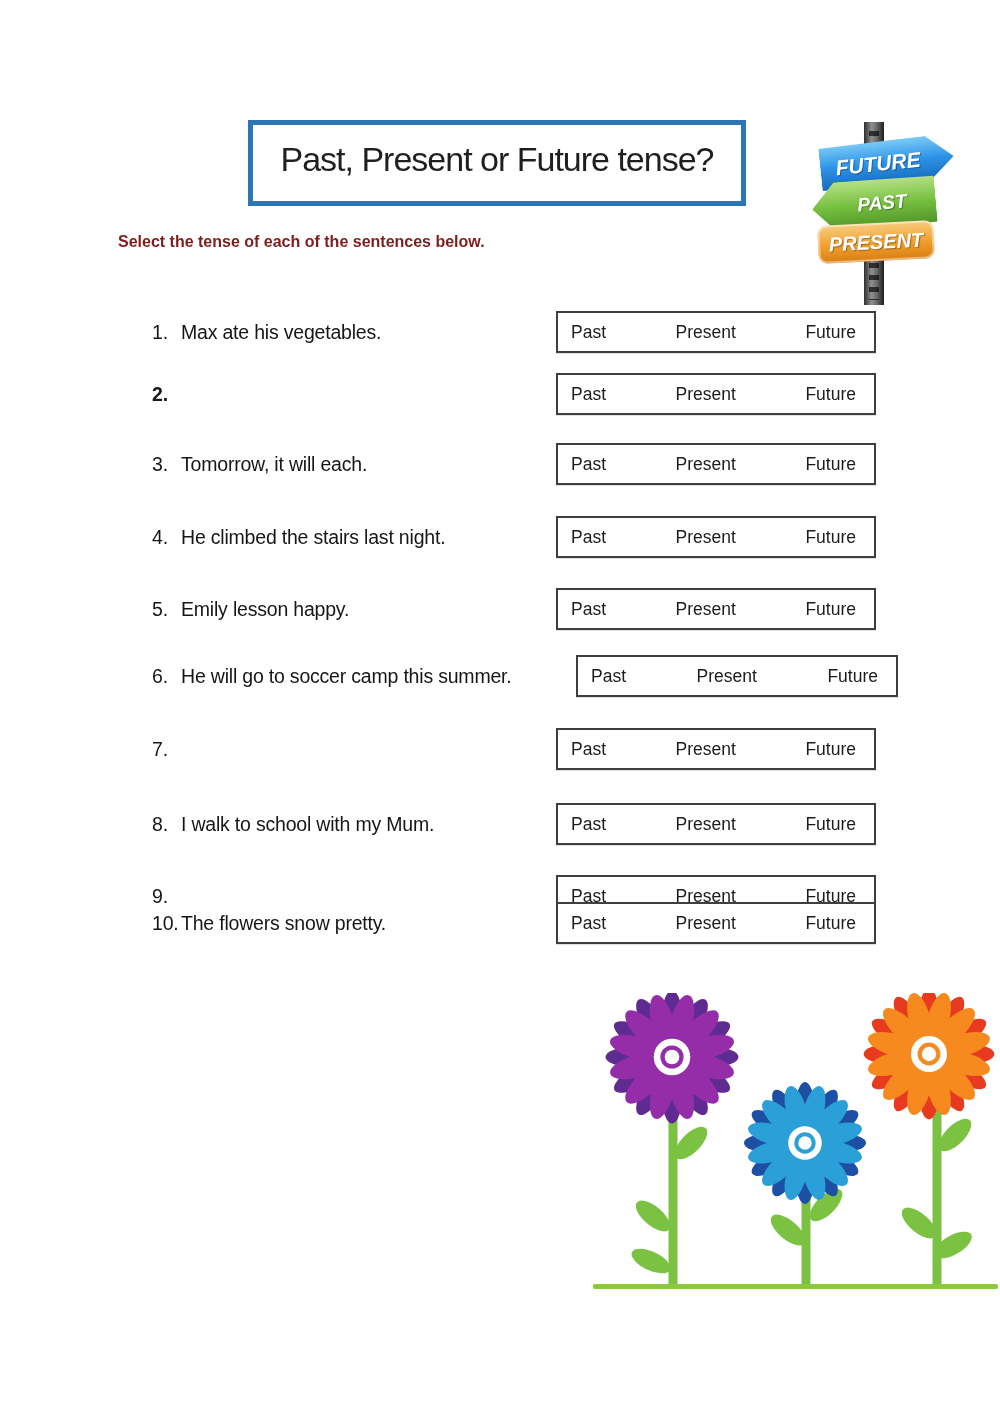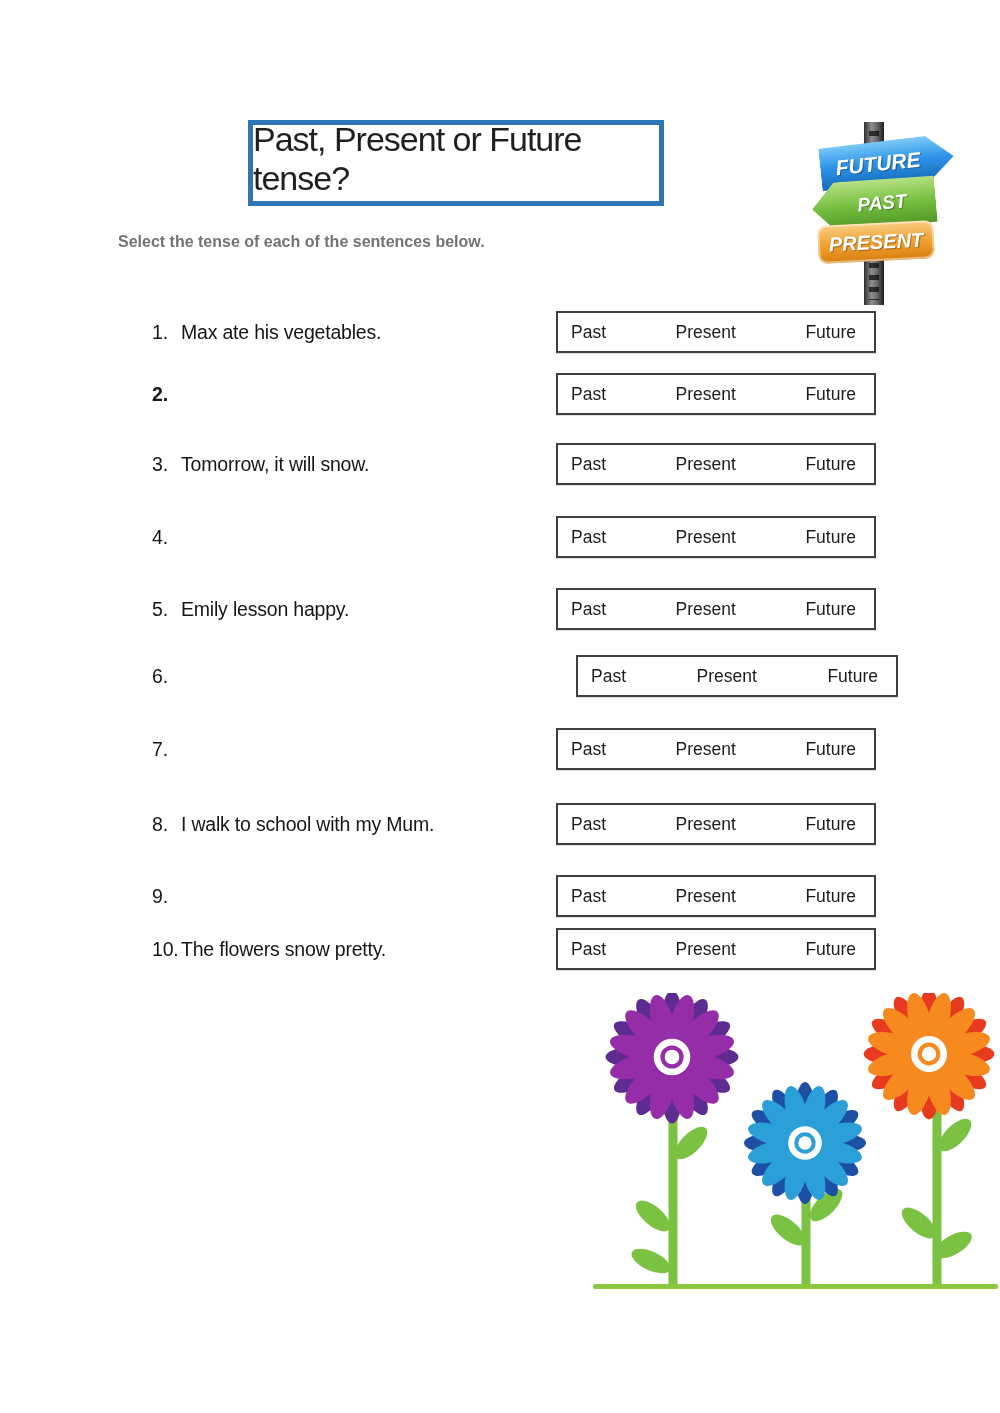--- a/index.html
+++ b/index.html
@@ -3,21 +3,21 @@
 <meta charset="utf-8">
 <style>
   html,body{margin:0;padding:0;background:#ffffff;}
   #page{
     position:relative;width:1000px;height:1413px;background:#ffffff;overflow:hidden;
     font-family:"Liberation Sans","DejaVu Sans",sans-serif;color:var(--ink,#1a1a1a);
   }
 
   
   .title-box{
-    position:absolute;left:248px;top:120px;width:416px;height:86px;
+    position:absolute;left:248px;top:120px;width:498px;height:86px;
     border:5px solid var(--title-border,#2E75B6);box-sizing:border-box;background:#fff;
     display:flex;align-items:center;justify-content:center;
   }
   .title-box h1{
     margin:0 0 8px 0;font-size:34px;font-weight:400;letter-spacing:-1px;color:#1f1f1f;
   }
 
   
   .signpost{position:absolute;left:805px;top:115px;width:190px;height:200px;}
   .pole{
@@ -48,21 +48,21 @@
   }
   .sign-present{
     left:13px;top:108px;width:116px;height:38px;z-index:3;transform:rotate(-3deg);
     background:linear-gradient(180deg,#f8cd82 0%,#f09f2d 55%,#d87f12 100%);
     border-radius:9px;box-shadow:inset 0 0 0 2px rgba(255,255,255,.45);
     font-size:20px;
   }
 
   
   .instruction{
-    position:absolute;left:118px;top:233px;font-size:16px;font-weight:700;color:#737373;
+    position:absolute;left:118px;top:233px;font-size:16px;font-weight:700;color:#7f1d1d;
   }
 
   
   .row{position:absolute;left:0;width:1000px;height:42px;}
   .sentence{
     position:absolute;left:152px;top:0;height:42px;display:flex;align-items:center;
     font-size:19.5px;letter-spacing:-0.2px;color:#161616;white-space:nowrap;
   }
   .num{display:inline-block;min-width:29px;}
   .num.bold{font-weight:700;}
@@ -121,31 +121,32 @@
         </div>
         <div class="abox" style="left: 556px; width: 320px;">
           <span>Past</span>
           <span>Present</span>
           <span>Future</span>
         </div>
       </div>
       <div class="row" style="top: 443px;">
         <div class="sentence">
           <span class="num">3.</span>
-          <span>Tomorrow, it will snow.</span>
+          <span>Tomorrow, it will each.</span>
         </div>
         <div class="abox" style="left: 556px; width: 320px;">
           <span>Past</span>
           <span>Present</span>
           <span>Future</span>
         </div>
       </div>
       <div class="row" style="top: 516px;">
         <div class="sentence">
           <span class="num">4.</span>
+          <span>He climbed the stairs last night.</span>
         </div>
         <div class="abox" style="left: 556px; width: 320px;">
           <span>Past</span>
           <span>Present</span>
           <span>Future</span>
         </div>
       </div>
       <div class="row" style="top: 588px;">
         <div class="sentence">
           <span class="num">5.</span>
@@ -153,20 +154,21 @@
         </div>
         <div class="abox" style="left: 556px; width: 320px;">
           <span>Past</span>
           <span>Present</span>
           <span>Future</span>
         </div>
       </div>
       <div class="row" style="top: 655px;">
         <div class="sentence">
           <span class="num">6.</span>
+          <span>He will go to soccer camp this summer.</span>
         </div>
         <div class="abox" style="left: 576px; width: 322px;">
           <span>Past</span>
           <span>Present</span>
           <span>Future</span>
         </div>
       </div>
       <div class="row" style="top: 728px;">
         <div class="sentence">
           <span class="num">7.</span>
@@ -191,21 +193,21 @@
       <div class="row" style="top: 875px;">
         <div class="sentence">
           <span class="num">9.</span>
         </div>
         <div class="abox" style="left: 556px; width: 320px;">
           <span>Past</span>
           <span>Present</span>
           <span>Future</span>
         </div>
       </div>
-      <div class="row" style="top: 928px;">
+      <div class="row" style="top: 902px;">
         <div class="sentence">
           <span class="num">10.</span>
           <span>The flowers snow pretty.</span>
         </div>
         <div class="abox" style="left: 556px; width: 320px;">
           <span>Past</span>
           <span>Present</span>
           <span>Future</span>
         </div>
       </div>

